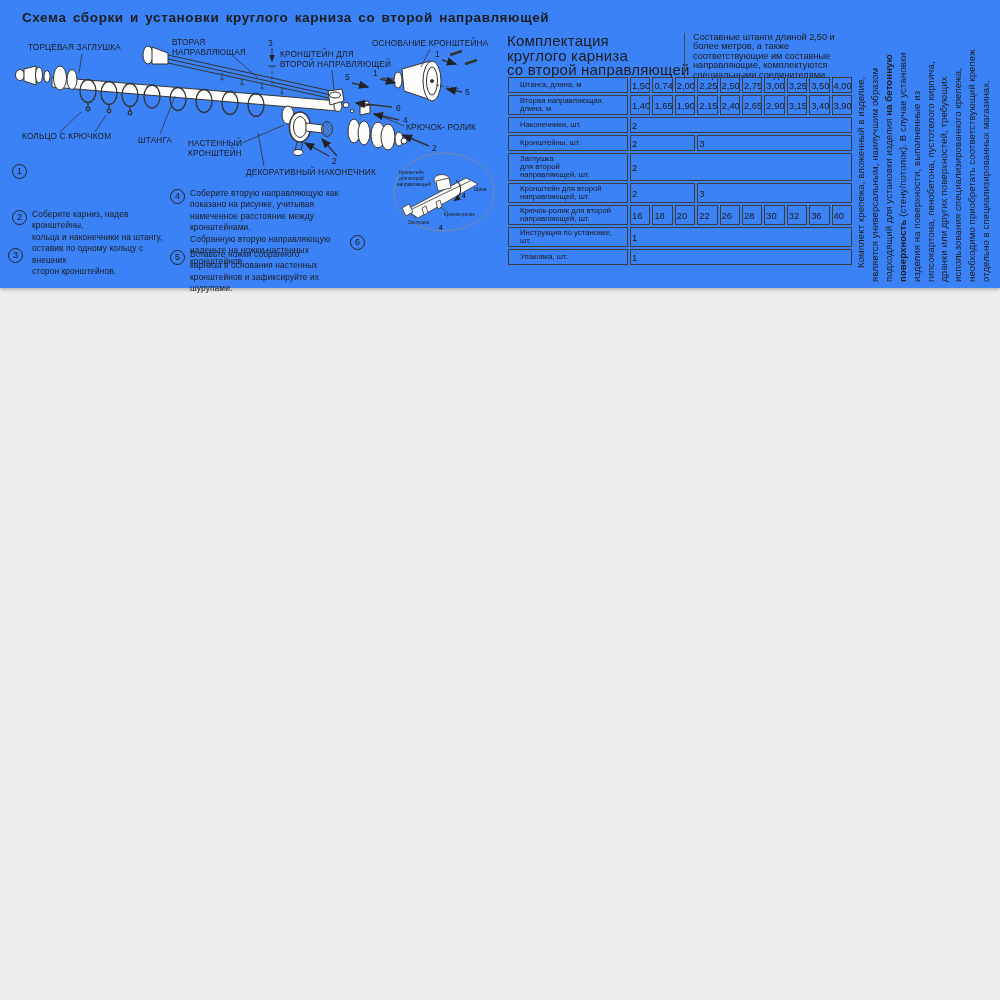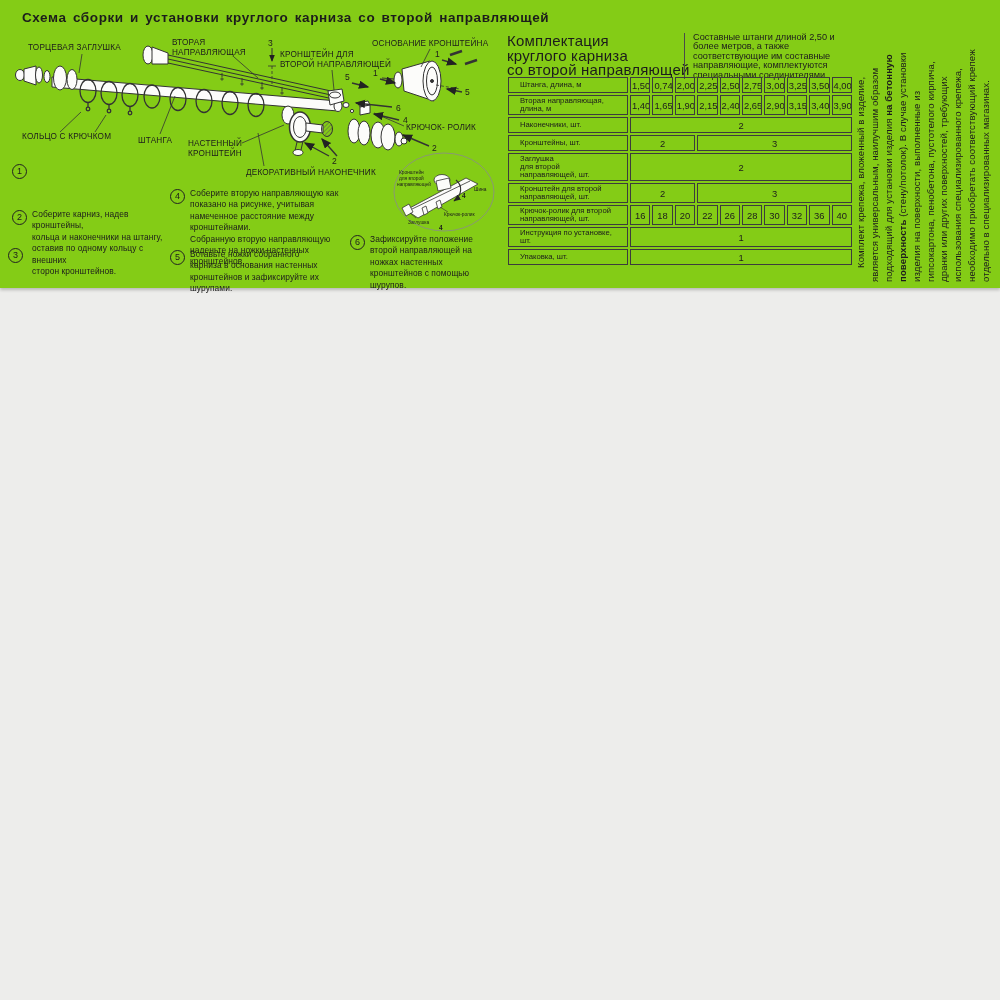--- a/index.html
+++ b/index.html
@@ -1,34 +1,34 @@
 <!DOCTYPE html>
 <html><head>
 <meta charset="utf-8">
 <style>
   html,body{margin:0;padding:0}
   body{width:1000px;height:1000px;background:#ededeb;font-family:"Liberation Sans",sans-serif;color:#1c1c1c;position:relative;overflow:hidden}
-  .sheet{position:absolute;left:0;top:352;width:1000px;height:288px;background:#84cc16;box-shadow:0 2px 3px rgba(0,0,0,.22),0 -1px 0 #ffffff}
+  .sheet{position:absolute;left:0;top:352;width:1000px;height:288px;background:#3b82f6;box-shadow:0 2px 3px rgba(0,0,0,.22),0 -1px 0 #ffffff}
   .title{position:absolute;left:22px;top:10px;font-size:13.5px;font-weight:bold;letter-spacing:.6px;word-spacing:2px}
   svg{position:absolute;overflow:visible}
   svg text{fill:#1c1c1c}
   .dlabel{font-size:8.2px;letter-spacing:.2px}
   .dnum{font-size:8.5px}
   .ilabel{font-size:4.8px}
   .inum{font-size:6.5px;font-weight:bold}
   .step{position:absolute;display:flex;gap:5px;align-items:flex-start}
   .stepnum{flex:none;width:13px;height:13px;border:1.2px solid #222;border-radius:50%;font-size:9px;line-height:12px;text-align:center;margin-top:1px}
   .steptext{font-size:8.4px;line-height:11.4px;white-space:pre-line;letter-spacing:.1px}
   .spec-head{position:absolute;left:507px;top:34px;font-size:15px;line-height:14.6px;white-space:pre-line;letter-spacing:.2px}
   .spec-note{position:absolute;left:693px;top:33px;width:165px;font-size:9.2px;line-height:9.4px;white-space:pre-line}
   .spec-divider{position:absolute;left:684px;top:33px;height:46px;border-left:1px solid #4a4a4a}
   table.spec{position:absolute;left:506px;top:75px;width:348px;border-collapse:separate;border-spacing:2px;table-layout:fixed}
   table.spec td{border:1px solid #3c3c3c;height:12px;overflow:hidden;vertical-align:middle}
   table.spec td.l{font-size:7.7px;line-height:8px;padding:1px 11px;white-space:pre-line}
-  table.spec td.v{font-size:9.4px;text-align:center;padding:0 1px}
+  table.spec td.v{font-size:9.4px;padding:0 1px}
   .vnote{position:absolute;left:854px;top:16px;width:266px;height:140px;transform-origin:0 0;transform:rotate(-90deg) translateX(-266px)}
   .vnote .ln{font-size:9.6px;line-height:13.9px;letter-spacing:.1px;white-space:nowrap}
   .vnote .ln:first-child{text-indent:14px}
   .vnote b{font-weight:bold}
 </style>
 </head>
 <body>
 
 <div class="sheet">
 
@@ -234,25 +234,20 @@
 наденьте на ножки настенных кронштейнов.</div>
   </div>
   <div class="step" style="left:170px;top:249px;width:180px">
     <div class="stepnum">5</div>
     <div class="steptext">Вставьте ножки собранного
 карниза в основания настенных
 кронштейнов и зафиксируйте их шурупами.</div>
   </div>
   <div class="step" style="left:350px;top:234px;width:140px">
     <div class="stepnum">6</div>
-    <div class="steptext">Зафиксируйте положение
-второй направляющей на
-ножках настенных
-кронштейнов с помощью
-шурупов.</div>
   </div>
 
   <div class="spec-head">Комплектация
 круглого карниза
 со второй направляющей</div>
   <div class="spec-divider"></div>
   <div class="spec-note">Составные штанги длиной 2,50 и
 более метров, а также
 соответствующие им составные
 направляющие, комплектуются

